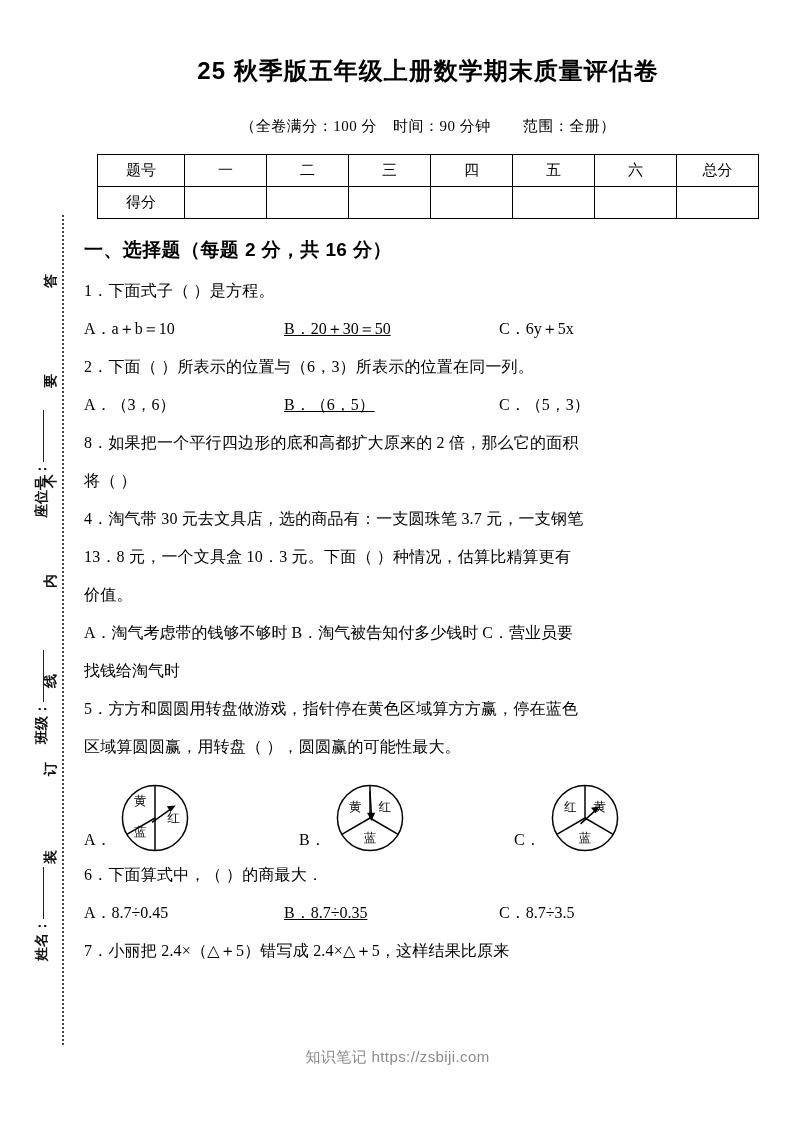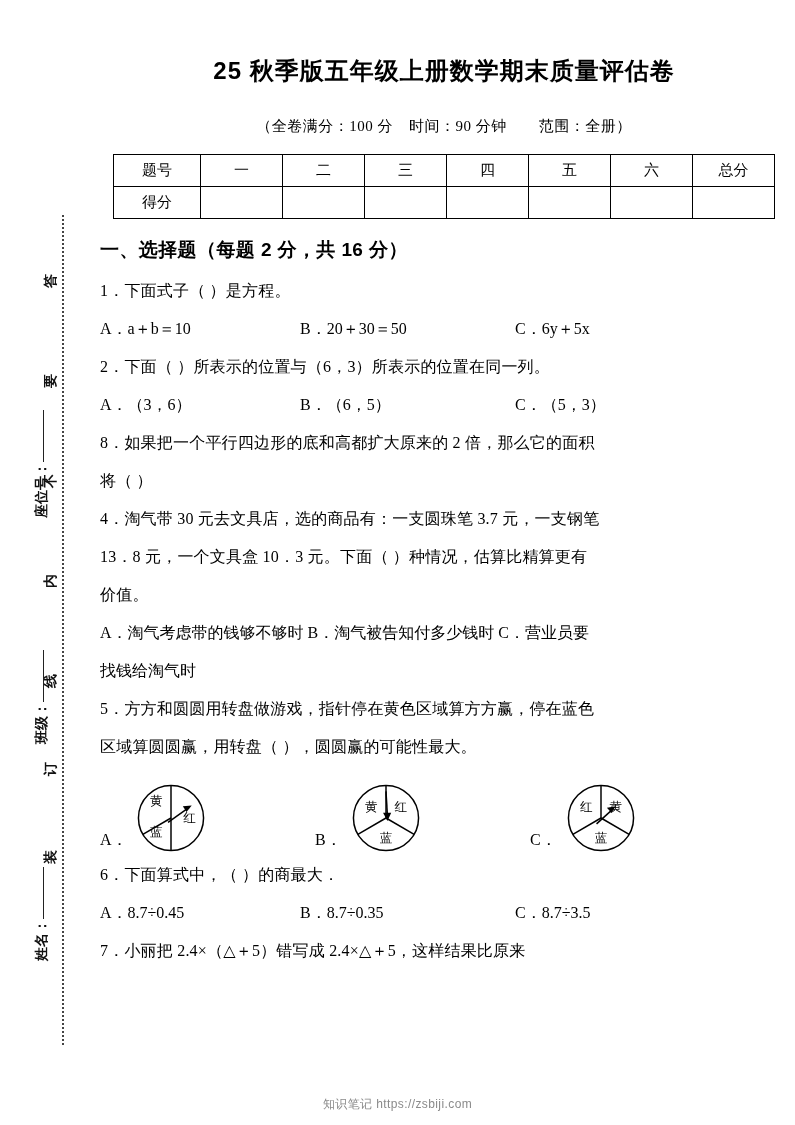--- a/index.html
+++ b/index.html
@@ -61,21 +61,21 @@
   .vert-field .fline {
     display: inline-block;
     width: 52px;
     border-bottom: 1px solid #222;
     vertical-align: 2px;
   }
 
   
   .sheet {
     position: absolute;
-    left: 94px;
+    left: 78px;
     top: 0;
     width: 700px;
     height: 1125px;
   }
   .title {
     margin: 0;
     padding-top: 55px;
     text-align: center;
     font-family: "Liberation Sans", "DejaVu Sans", sans-serif;
     font-size: 24px;
@@ -130,21 +130,21 @@
     letter-spacing: 0.2px;
   }
   .opts {
     font-size: 16px;
     line-height: 36px;
     margin: 0 0 2px 0;
     display: flex;
   }
   .opts.three > span { display: inline-block; }
   .opt-a { width: 200px; }
-  .opt-b { width: 215px; }
+  .opt-b { width: 215px; text-decoration: underline; }
   .opt-c { flex: 1; }
 
   .opts.wide { display: block; }
 
   
   .spin-row {
     display: flex;
     align-items: flex-end;
     margin: 6px 0 2px 0;
     height: 84px;
@@ -158,25 +158,25 @@
     font-size: 16px;
     padding-bottom: 4px;
     width: 34px;
   }
   .spinner { width: 74px; height: 74px; }
 
   
   .watermark {
     position: absolute;
     left: 0;
-    top: 1096px;
+    top: 1048px;
     width: 795px;
     text-align: center;
     font-family: "Liberation Sans", "DejaVu Sans", sans-serif;
-    font-size: 12px;
+    font-size: 15px;
     color: #8a8a8a;
     letter-spacing: 0.4px;
   }
 </style>
 </head>
 <body>
 
 <div class="left-margin">
   <div class="dotted-rule"></div>
 

